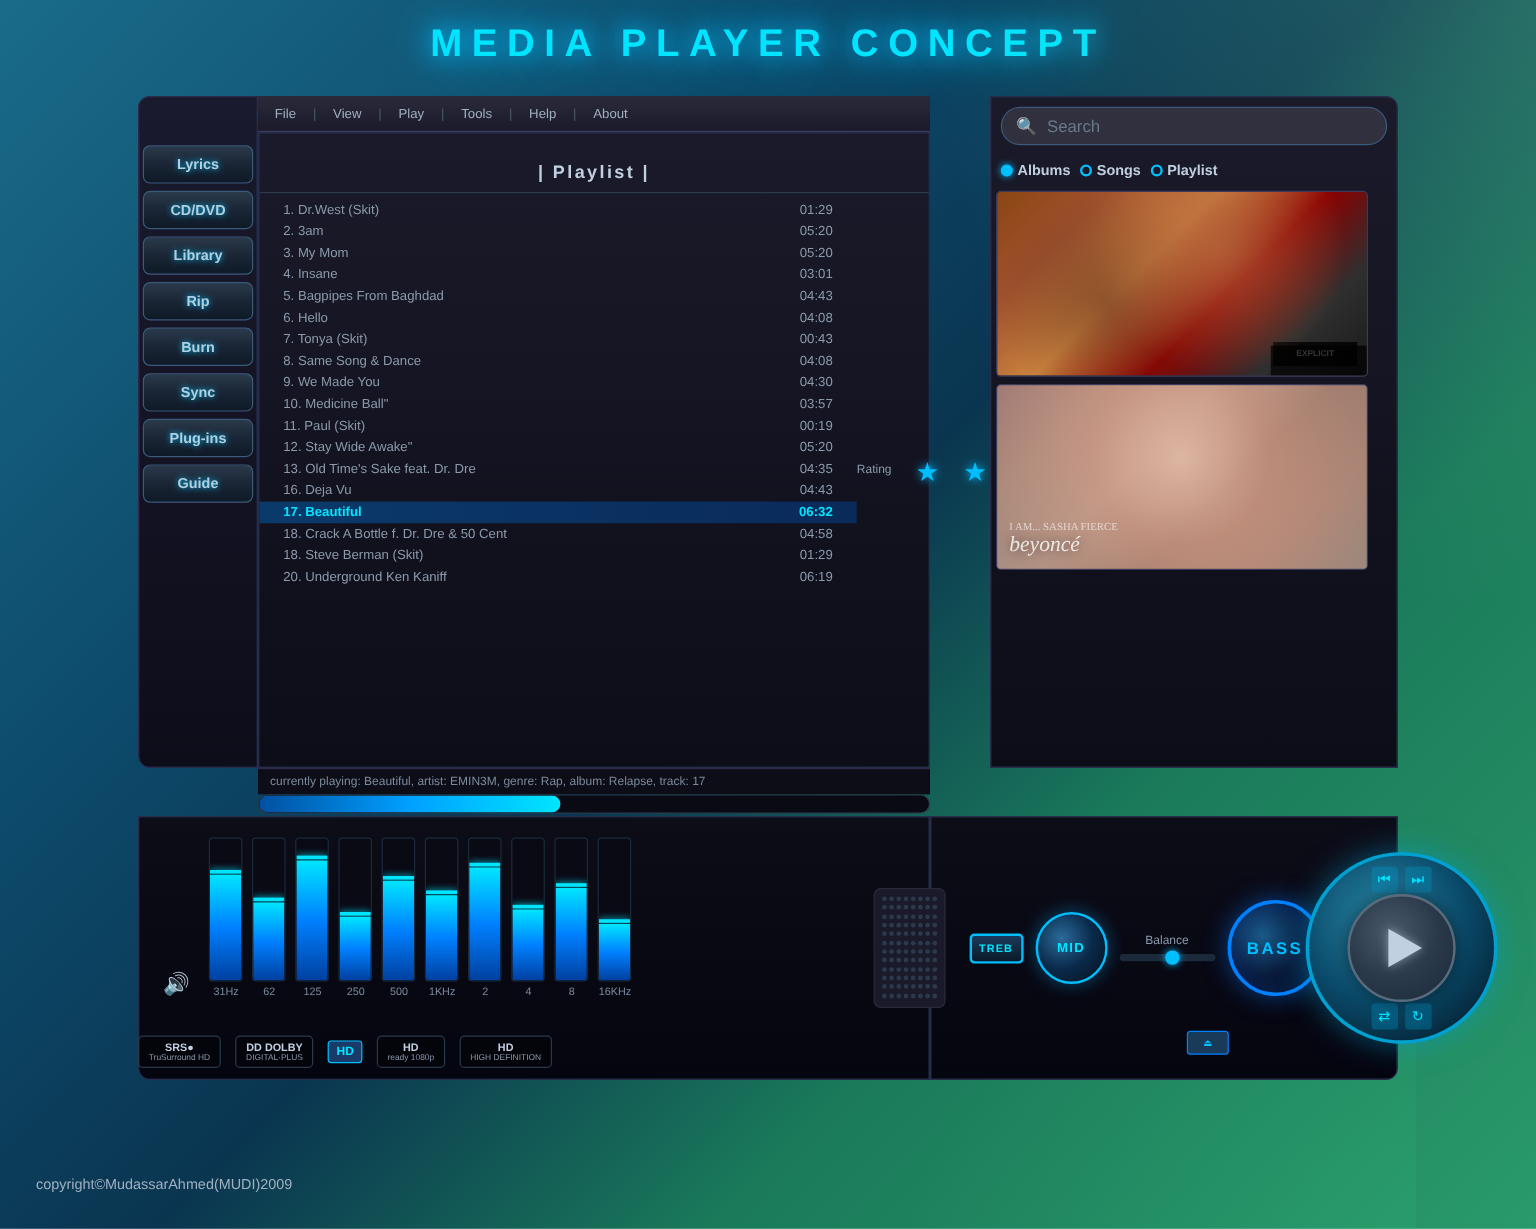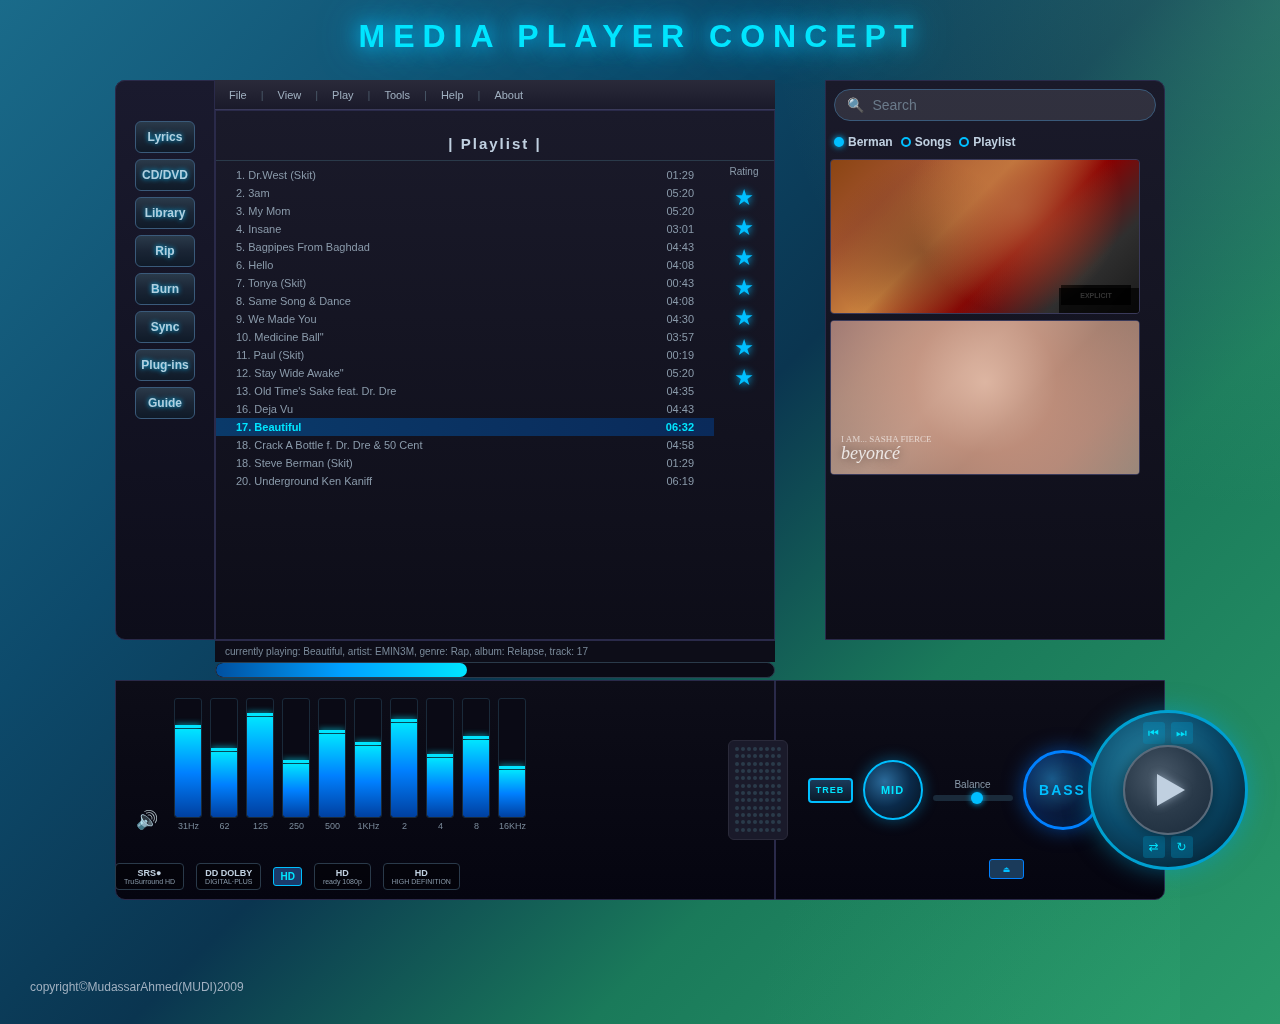--- a/index.html
+++ b/index.html
@@ -76,21 +76,21 @@
     }
 
     .sidebar-logo-text {
       font-size: 9px;
       color: #00e5ff;
       font-weight: bold;
       letter-spacing: 1px;
     }
 
     .sidebar-btn {
-      width: 60px;
+      width: 92px;
       height: 32px;
       background: linear-gradient(180deg, #2a3a4a 0%, #1a2535 50%, #0f1a28 100%);
       border: 1px solid #3a5a7a;
       border-radius: 6px;
       color: #b0d0e0;
       font-size: 12px;
       font-weight: bold;
       cursor: pointer;
       display: flex;
       align-items: center;
@@ -173,24 +173,24 @@
 
     .playlist-item.active {
       background: linear-gradient(90deg, #0a3a6a, #0a2a5a);
       color: #00e5ff;
       font-weight: bold;
     }
 
     .rating-panel {
       width: 60px;
       display: flex;
-      flex-direction: column;
+      flex-direction: row;
       align-items: center;
       padding-top: 5px;
-      gap: 4px;
+      gap: 20px;
     }
 
     .rating-label {
       color: #8a9aaa;
       font-size: 10px;
       margin-bottom: 4px;
     }
 
     .star {
       color: #00bfff;
@@ -858,21 +858,21 @@
   <div class="right-panel">
     <div class="right-panel-header">
       <div class="search-box">
         <span class="search-icon-svg">🔍</span>
         <input class="search-input" type="text" placeholder="Search" style="">
       </div>
     </div>
     <div class="tabs-row">
       <div class="tab-radio">
         <div class="tab-radio-dot active"></div>
-        <span class="tab-label">Berman</span>
+        <span class="tab-label">Albums</span>
       </div>
       <div class="tab-radio">
         <div class="tab-radio-dot"></div>
         <span class="tab-label">Songs</span>
       </div>
       <div class="tab-radio">
         <div class="tab-radio-dot"></div>
         <span class="tab-label">Playlist</span>
       </div>
     </div>

